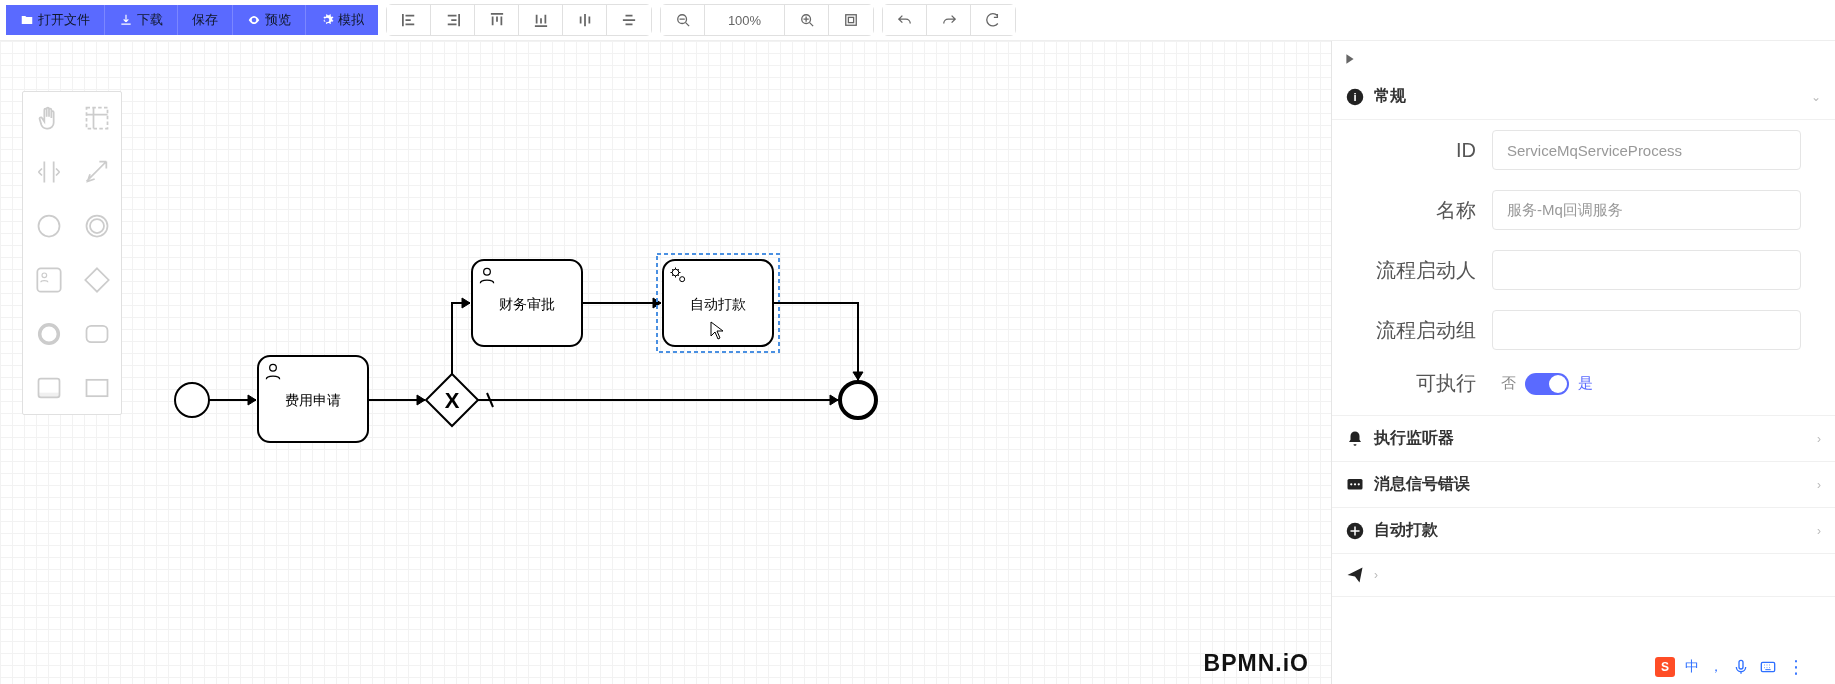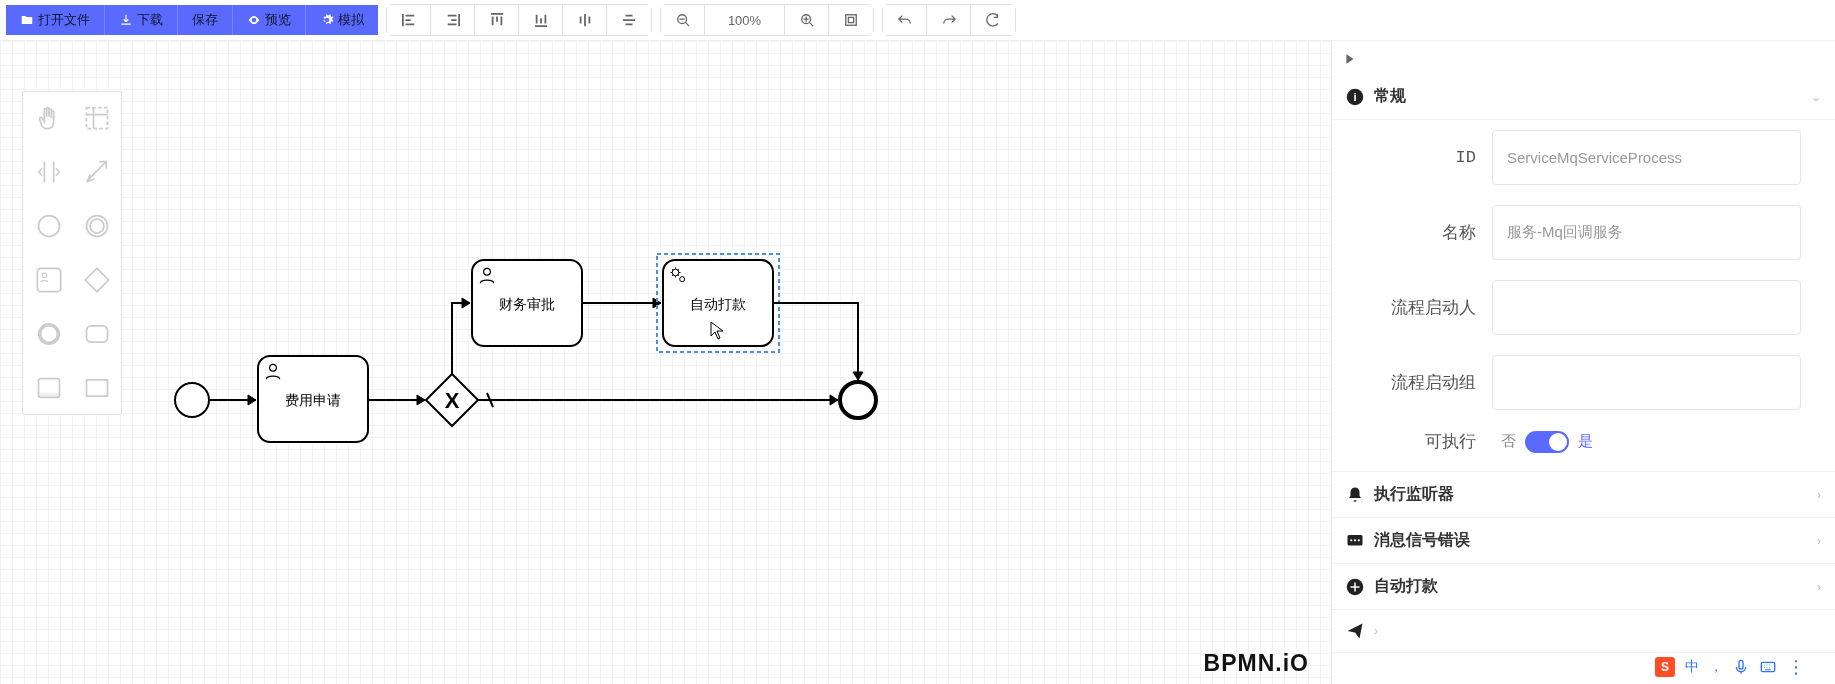--- a/index.html
+++ b/index.html
@@ -41,22 +41,22 @@
 
 
 .side-panel { width: 503px; background: #fff; overflow-y: auto; padding-top: 6px; }
 .collapse-toggle { padding: 6px 12px; }
 .section-header { display: flex; align-items: center; gap: 10px; padding: 12px 14px; border-bottom: 1px solid #f0f0f0; cursor: pointer; }
 .section-header svg, .section-header .ic { width: 18px; height: 18px; }
 .section-title { font-size: 16px; font-weight: 600; flex: 1; }
 .chevron { color: #bbb; font-size: 12px; }
 
 .form-row { display: flex; align-items: center; padding: 10px 14px 10px 0; }
-.form-label { width: 160px; text-align: right; padding-right: 16px; color: #555; font-size: 17px; font-family: Liberation Mono, monospace; }
-.form-input { flex: 1; height: 55px; border: 1px solid #e5e5e5; border-radius: 4px; padding: 0 14px; font-size: 15px; color: #999; margin-right: 20px; }
+.form-label { width: 160px; text-align: right; padding-right: 16px; color: #555; font-size: 20px; }
+.form-input { flex: 1; height: 40px; border: 1px solid #e5e5e5; border-radius: 4px; padding: 0 14px; font-size: 15px; color: #999; margin-right: 20px; }
 
 .switch-row { display: flex; align-items: center; gap: 9px; padding: 10px 14px 18px 0; border-bottom: 1px solid #f0f0f0; }
 .switch { width: 44px; height: 22px; background: #5a6aff; border-radius: 11px; position: relative; cursor: pointer; }
 .switch::after { content: ""; position: absolute; right: 2px; top: 2px; width: 18px; height: 18px; background: #fff; border-radius: 50%; }
 .switch-label-off { color: #888; font-size: 15px; }
 .switch-label-on { color: #5a6aff; font-size: 15px; }
 
 
 .ime-bar { position: fixed; right: 30px; bottom: 6px; display: flex; align-items: center; gap: 10px; font-size: 14px; }
 .ime-badge { width: 20px; height: 20px; background: #ff4d26; border-radius: 3px; display:flex; align-items:center; justify-content:center; color:#fff; font-weight:bold; font-size:12px; }

